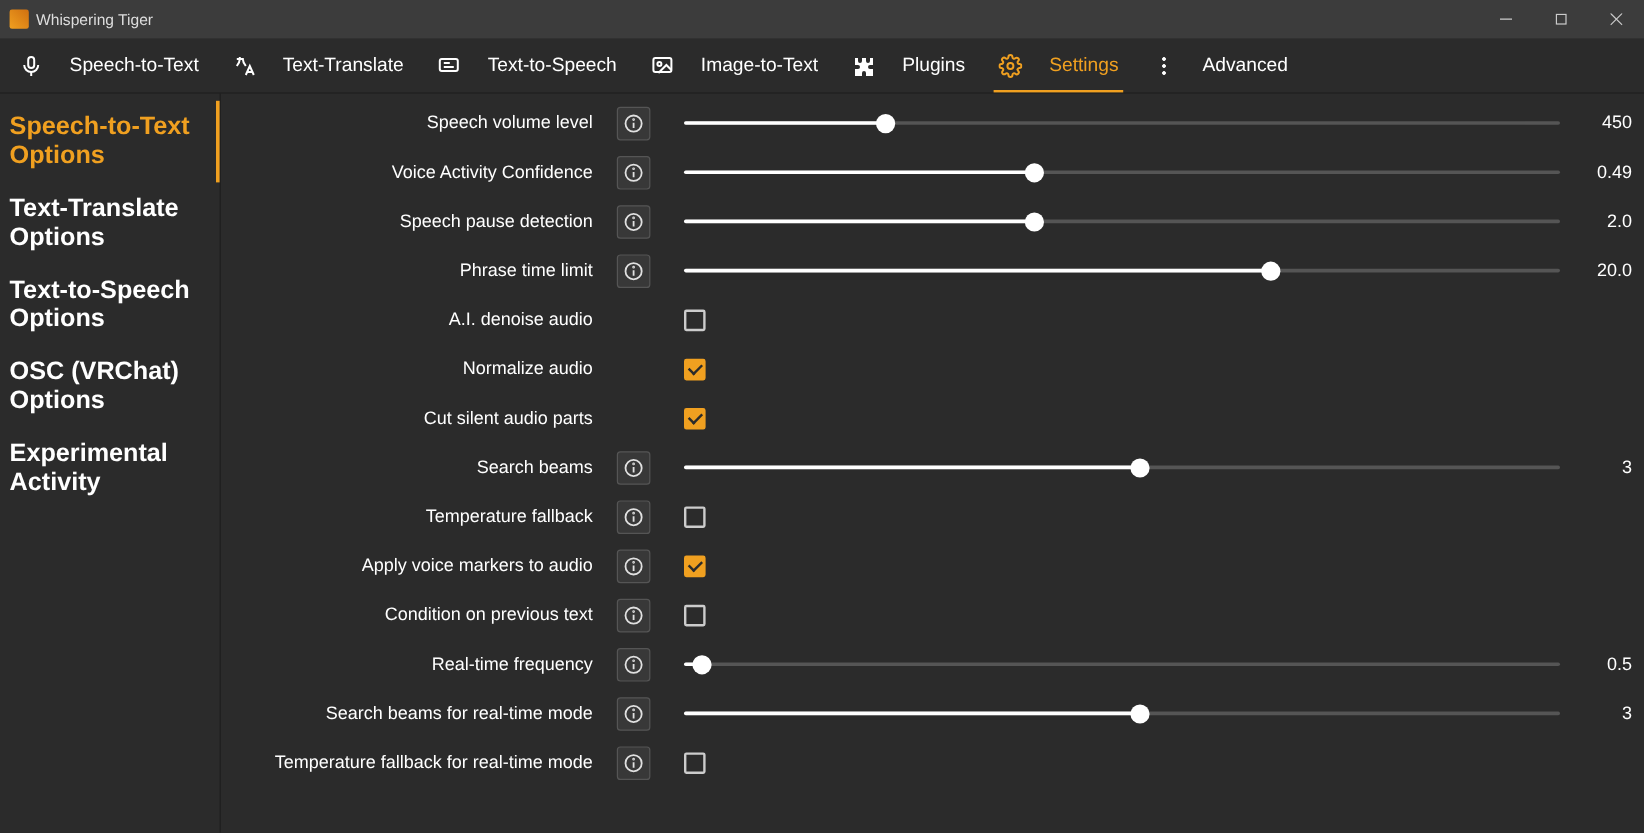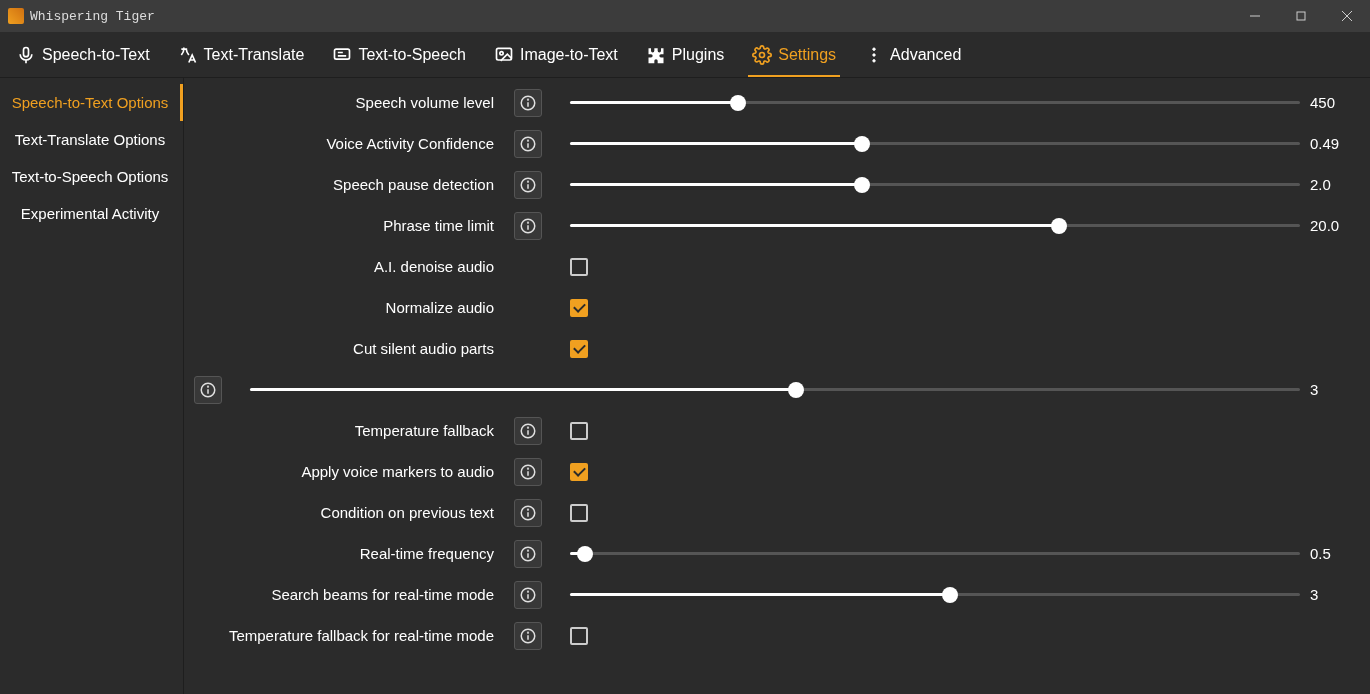--- a/index.html
+++ b/index.html
@@ -28,21 +28,21 @@
   .titlebar {
     height: 32px;
     background: var(--bg-titlebar);
     display: flex;
     align-items: center;
     justify-content: space-between;
     padding-left: 8px;
     color: #ddd;
     font-size: 13px;
   }
-  .titlebar-left { display:flex; align-items:center; gap:6px;font-family:Liberation Mono, monospace; }
+  .titlebar-left { display:flex; align-items:center; gap:6px; }
   .app-icon {
     width: 16px; height:16px;
     background: linear-gradient(45deg,#f0a020,#d07010);
     border-radius:2px;
     display:inline-block;
   }
   .win-controls { display:flex; height:100%; }
   .win-btn {
     width: 46px;
     display:flex; align-items:center; justify-content:center;
@@ -53,21 +53,21 @@
   
   .nav {
     display:flex;
     align-items:center;
     gap: 20px;
     padding: 6px 12px 0 12px;
     border-bottom: 1px solid #1e1e1e;
     height: 46px;
   }
   .nav-item {
-    display:flex; align-items:center; gap:6px;
+    display:flex; align-items:center; gap:22px;
     padding: 6px 4px 10px 4px;
     color: var(--text);
     cursor:pointer;
     font-size: 16px;
     border-bottom: 2px solid transparent;
   }
   .nav-item.active {
     color: var(--accent);
     border-bottom: 2px solid var(--accent);
   }
@@ -79,25 +79,26 @@
     display:flex;
     height: calc(100% - 32px - 46px);
   }
   .sidebar {
     width: 184px;
     border-right: 1px solid #1e1e1e;
     padding-top: 6px;
   }
   .side-item {
     padding: 10px 8px;
-    text-align: center;
+    text-align: left;
     color: var(--text);
     cursor:pointer;
-    font-size: 15px;
+    font-size: 21px;
     border-right: 3px solid transparent;
+    font-weight: bold;
   }
   .side-item.active {
     color: var(--accent);
     border-right: 3px solid var(--accent);
   }
   .content {
     flex:1;
     overflow:auto;
     padding: 4px 10px;
   }
@@ -154,21 +155,21 @@
   .slider .thumb {
     position:absolute;
     width:16px; height:16px;
     background: var(--thumb);
     border-radius:50%;
     top:50%;
     transform: translate(-50%,-50%);
   }
   .value {
     width: 50px;
-    text-align:left;
+    text-align:right;
     font-size: 15px;
     color: var(--text);
   }
   .checkbox {
     width:18px; height:18px;
     border:2px solid #ccc;
     border-radius:2px;
     display:inline-flex;
     align-items:center; justify-content:center;
     cursor:pointer;
@@ -280,20 +281,21 @@
     </span>
     <span>Advanced</span>
   </div>
 </div>
 
 <div class="body">
   <div class="sidebar">
     <div class="side-item active"><span>Speech-to-Text Options</span></div>
     <div class="side-item"><span>Text-Translate Options</span></div>
     <div class="side-item"><span>Text-to-Speech Options</span></div>
+    <div class="side-item"><span>OSC (VRChat) Options</span></div>
     <div class="side-item"><span>Experimental Activity</span></div>
   </div>
 
   <div class="content" id="content">
 
   <div class="row">
         <div class="label">Speech volume level</div>
         <div class="info-btn">
           <svg viewBox="0 0 24 24" width="18" height="18" fill="none" stroke-width="2">
             <circle cx="12" cy="12" r="9"></circle>
@@ -383,20 +385,21 @@
         </div>
       </div>
       <div class="row">
         <div class="label">Cut silent audio parts</div>
         <div class="info-spacer"></div>
         <div class="slider-wrap">
           <div class="checkbox checked"></div>
         </div>
       </div>
       <div class="row">
+        <div class="label">Search beams</div>
         <div class="info-btn">
           <svg viewBox="0 0 24 24" width="18" height="18" fill="none" stroke-width="2">
             <circle cx="12" cy="12" r="9"></circle>
             <line x1="12" y1="11" x2="12" y2="17"></line>
             <circle cx="12" cy="7.5" r="0.5" fill="#e0e0e0"></circle>
           </svg>
         </div>
         <div class="slider-wrap">
           <div class="slider">
             <div class="track">

